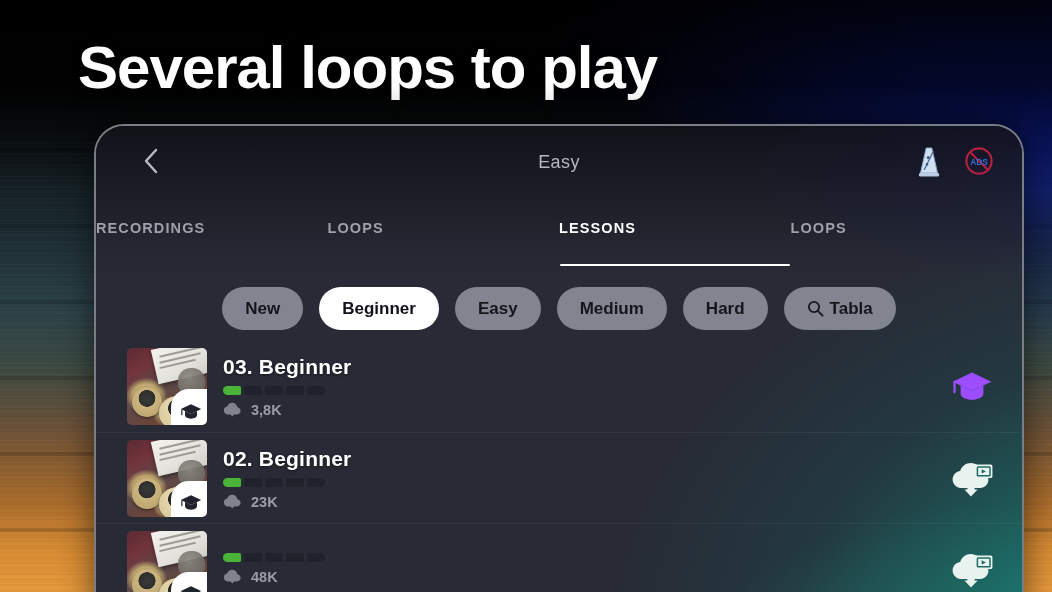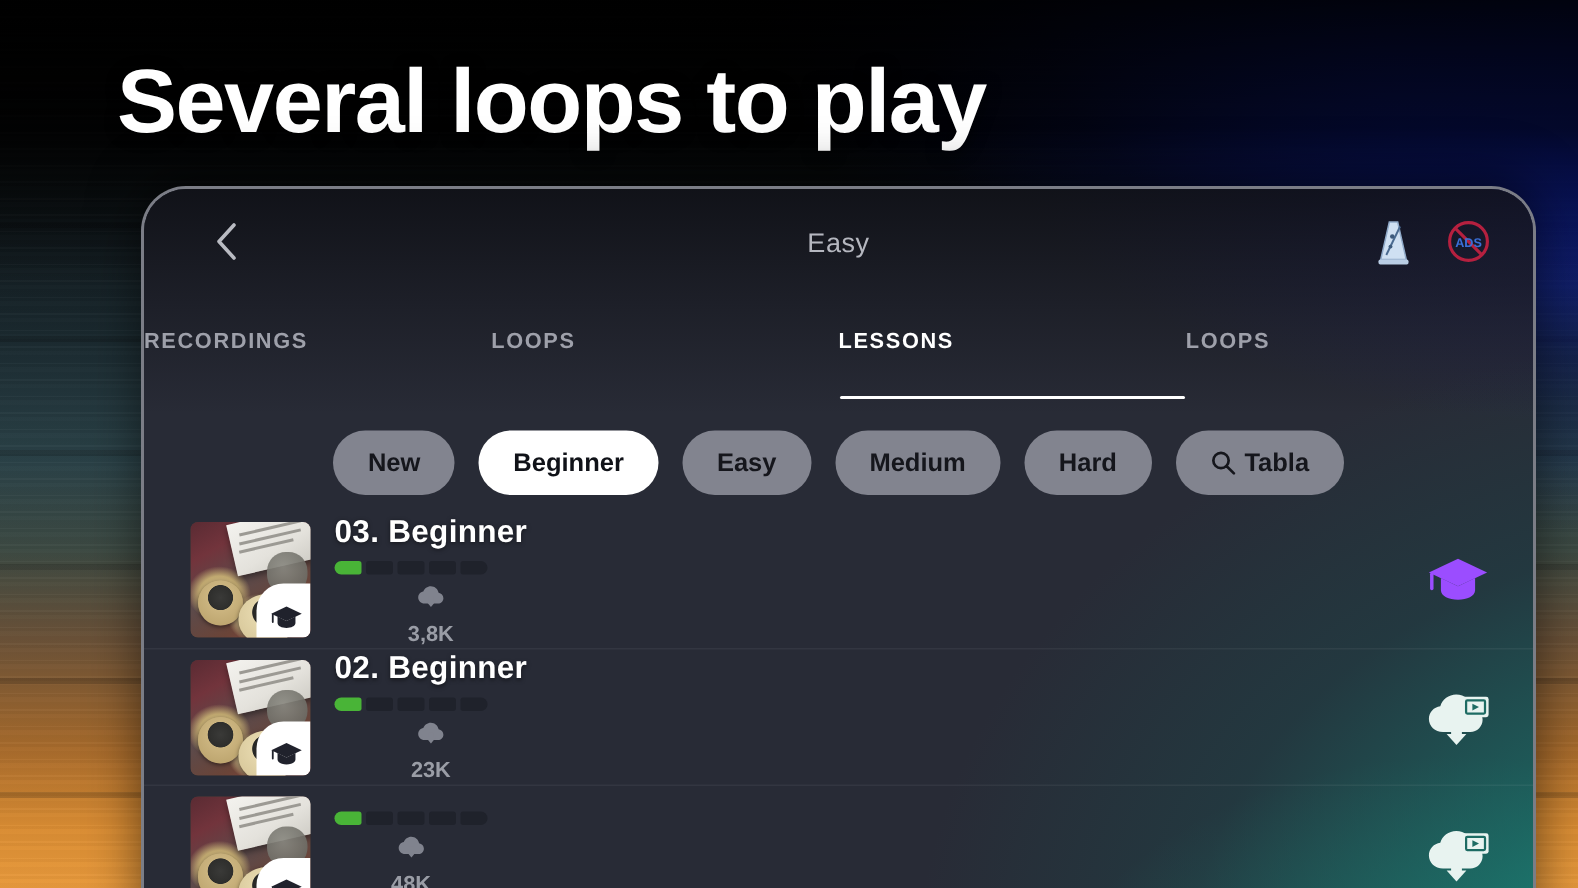--- a/index.html
+++ b/index.html
@@ -229,21 +229,21 @@
   .row-title {
     font-size:21px; font-weight:bold; color:#ffffff;
     letter-spacing:.2px;
     text-shadow:0 1px 3px rgba(0,0,0,.5);
   }
   .progress { display:flex; gap:3px; }
   .seg { width:18px; height:9px; background:#1f222b; border-radius:2px; }
   .seg:first-child { border-radius:5px 2px 2px 5px; }
   .seg:last-child { border-radius:2px 5px 5px 2px; }
   .seg.on { background:#49b437; }
-  .meta { display:flex; align-items:center; gap:9px;flex-direction:column; }
+  .meta { display:flex; align-items:center; gap:9px; }
   .meta-count { font-size:14.5px; color:#9a9da6; font-weight:bold; }
 
   .row-action {
     margin-left:auto;
     width:44px; height:44px;
     display:flex; align-items:center; justify-content:center;
     cursor:pointer;
   }
 </style>
 </head>

